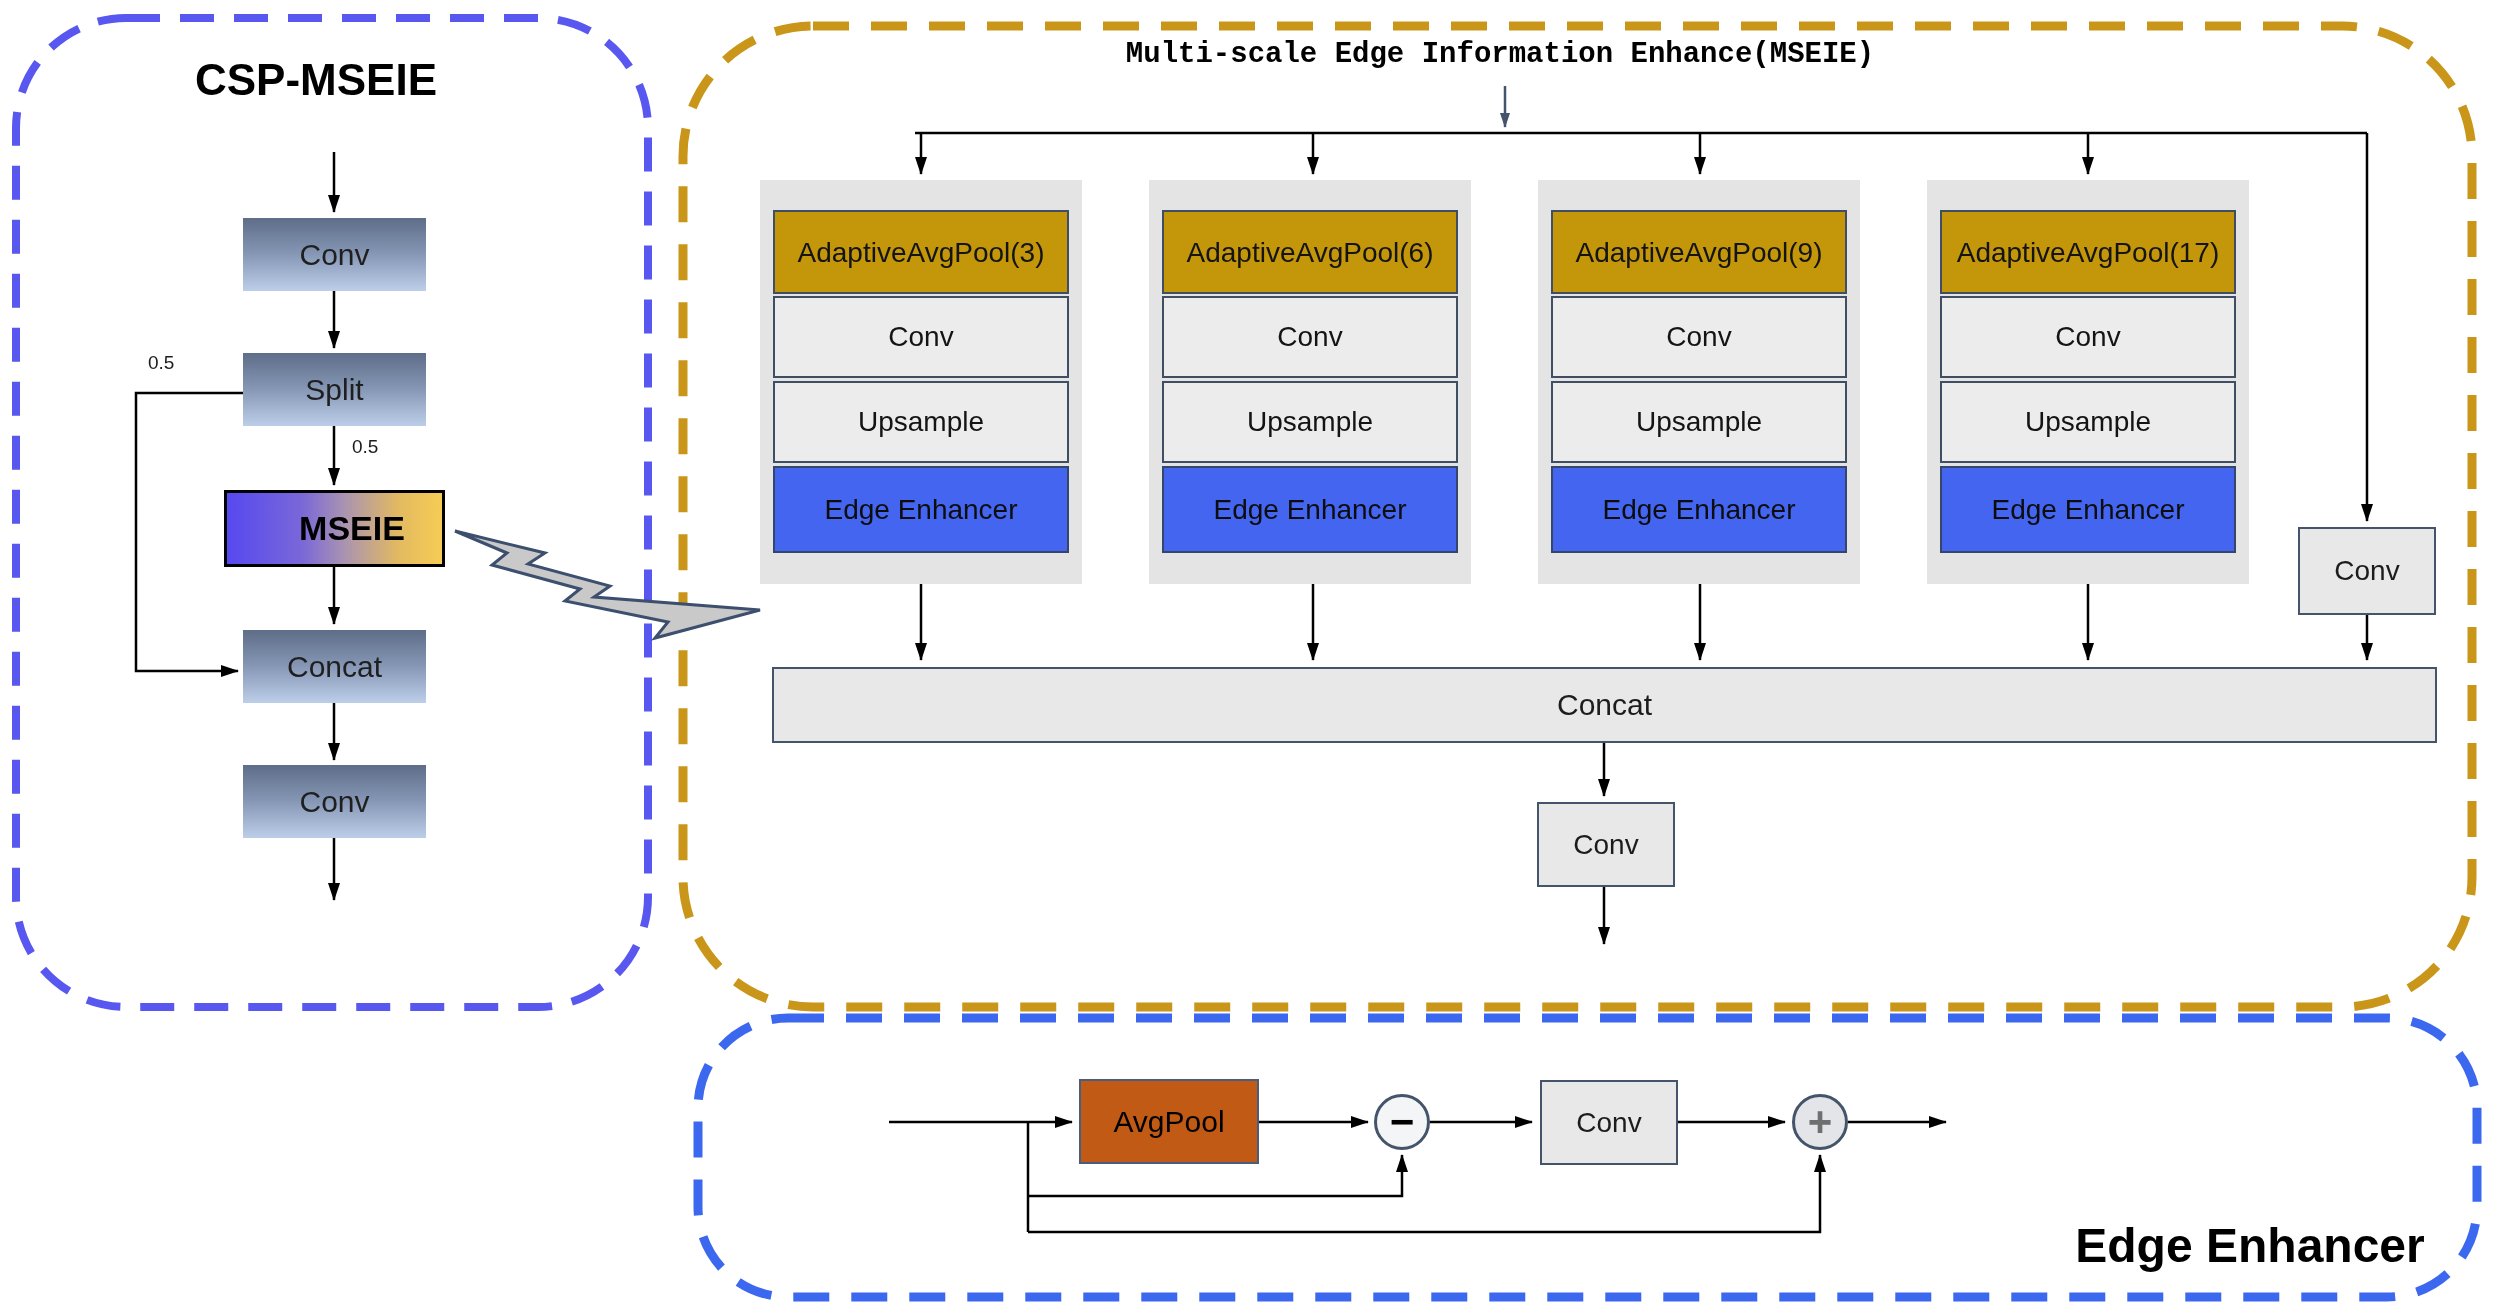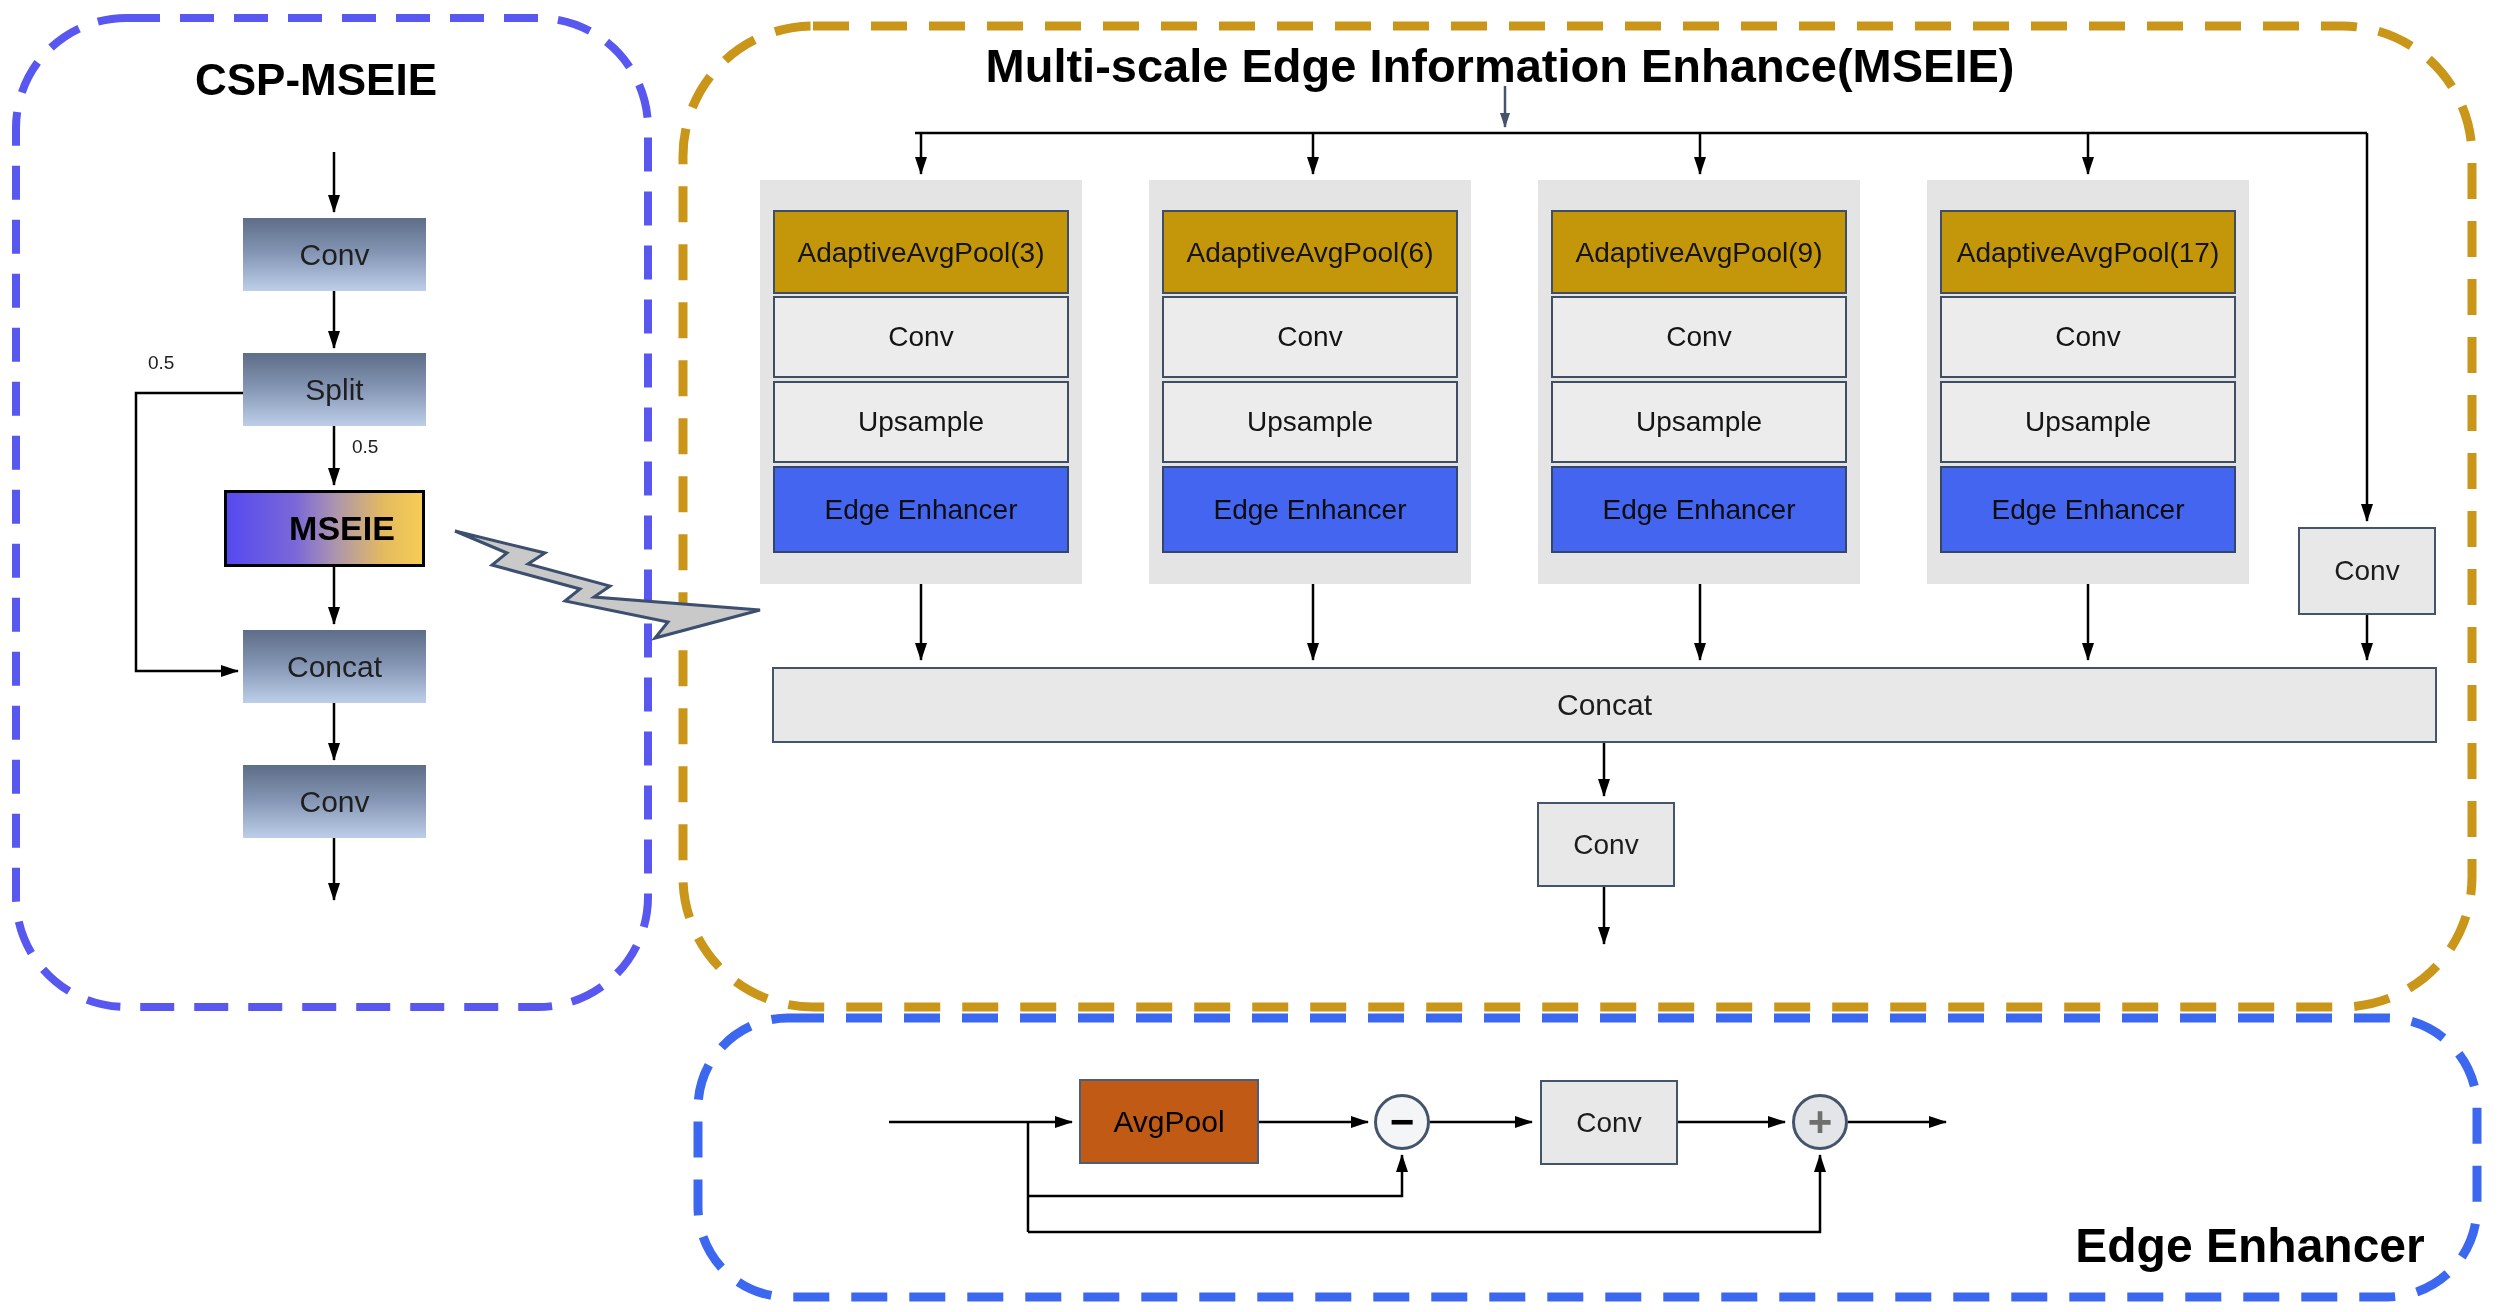--- a/index.html
+++ b/index.html
@@ -82,26 +82,26 @@
       <path d="M1848,1122 L1946,1122" marker-end="url(#ah)"></path>
       <path d="M1028,1122 L1028,1232"></path>
       <path d="M1028,1196 L1402,1196 L1402,1155" marker-end="url(#ah)"></path>
       <path d="M1028,1232 L1820,1232 L1820,1155" marker-end="url(#ah)"></path>
     </g>
 
     <polygon points="455,531 545,553 528,564 610,586 594,597 760,610 655,638 668,622 565,601 580,589 492,565 507,553" fill="#c9c9c9" stroke="#3d4f6e" stroke-width="3"></polygon>
   </svg>
 
   <div class="title" style="left:116px;top:55px;width:400px;font-size:44px;">CSP-MSEIE</div>
-  <div class="title" style="left:800px;top:38px;width:1400px;font-size:47px;">Multi-scale Edge Information Enhance(MSEIE)</div>
+  <div class="title" style="left:800px;top:38px;width:1400px;font-size:29px;font-family:Liberation Mono, monospace;">Multi-scale Edge Information Enhance(MSEIE)</div>
   <div class="title" style="left:2030px;top:1218px;width:440px;font-size:48px;">Edge Enhancer</div>
 
   <div class="box grad" style="left:243px;top:218px;width:183px;height:73px;">Conv</div>
   <div class="box grad" style="left:243px;top:353px;width:183px;height:73px;">Split</div>
-  <div class="box mseie-box" style="left:224px;top:490px;width:201px;height:77px;padding-left:35px;">MSEIE</div>
+  <div class="box mseie-box" style="left:224px;top:490px;width:221px;height:77px;padding-left:35px;">MSEIE</div>
   <div class="box grad" style="left:243px;top:630px;width:183px;height:73px;">Concat</div>
   <div class="box grad" style="left:243px;top:765px;width:183px;height:73px;">Conv</div>
   <div class="ratio" style="left:148px;top:352px;width:70px;text-align:left;">0.5</div>
   <div class="ratio" style="left:352px;top:436px;width:70px;text-align:left;">0.5</div>
 
   <div class="container" style="left:760px;top:180px;width:322px;height:404px;">
     <div class="inner gold" style="top:30px;height:84px;">
       <span>AdaptiveAvgPool</span>
       <span>(3)</span>
     </div>

